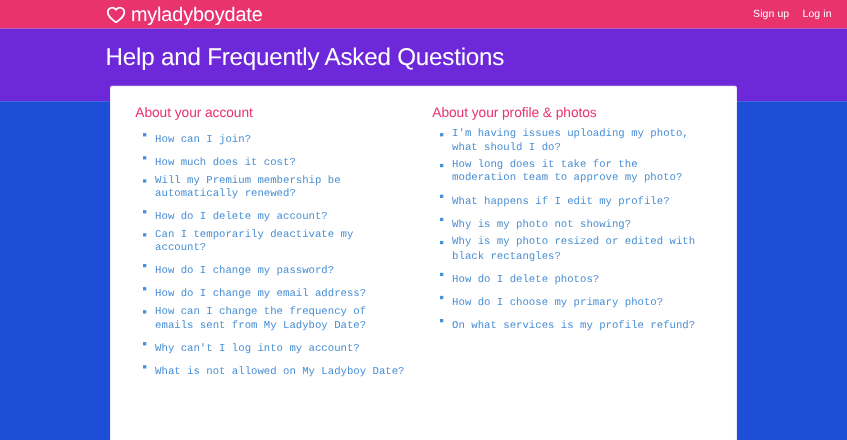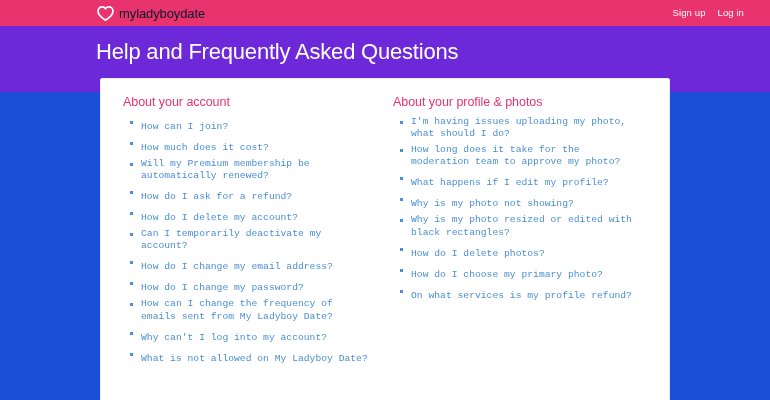--- a/index.html
+++ b/index.html
@@ -29,29 +29,29 @@
     align-items: center;
     gap: 5px;
     text-decoration: none;
   }
   .brand-icon {
     width: 17px;
     height: 15px;
     display: block;
   }
   .brand-text {
-    color: #0f172a;
-    font-size: 13px;
+    color: #ffffff;
+    font-size: 18px;
     letter-spacing: -0.1px;
     font-weight: 400;
     line-height: 1;
   }
   .topnav {
     position: absolute;
-    right: 26px;
+    right: 14px;
     display: flex;
     align-items: center;
     gap: 12px;
   }
   .topnav a {
     color: #ffffff;
     font-size: 9.5px;
     text-decoration: none;
     line-height: 1;
     letter-spacing: 0.1px;
@@ -161,25 +161,24 @@
 <div class="page">
   <div class="card">
     <div class="cols">
 
       <div class="col col-left">
         <h2 class="sect-title">About your account</h2>
         <ul class="faq-list">
           <li><a href="#">How can I join?</a></li>
           <li><a href="#">How much does it cost?</a></li>
           <li><a href="#">Will my Premium membership be automatically renewed?</a></li>
-          <li><a href="#">How do I ask for a refund?</a></li>
           <li><a href="#">How do I delete my account?</a></li>
           <li><a href="#">Can I temporarily deactivate my account?</a></li>
+          <li><a href="#">How do I change my password?</a></li>
           <li><a href="#">How do I change my email address?</a></li>
-          <li><a href="#">How do I change my password?</a></li>
           <li><a href="#">How can I change the frequency of emails sent from My Ladyboy Date?</a></li>
           <li><a href="#">Why can't I log into my account?</a></li>
           <li><a href="#">What is not allowed on My Ladyboy Date?</a></li>
         </ul>
       </div>
 
       <div class="col col-right">
         <h2 class="sect-title">About your profile &amp; photos</h2>
         <ul class="faq-list">
           <li><a href="#">I'm having issues uploading my photo, what should I do?</a></li>

